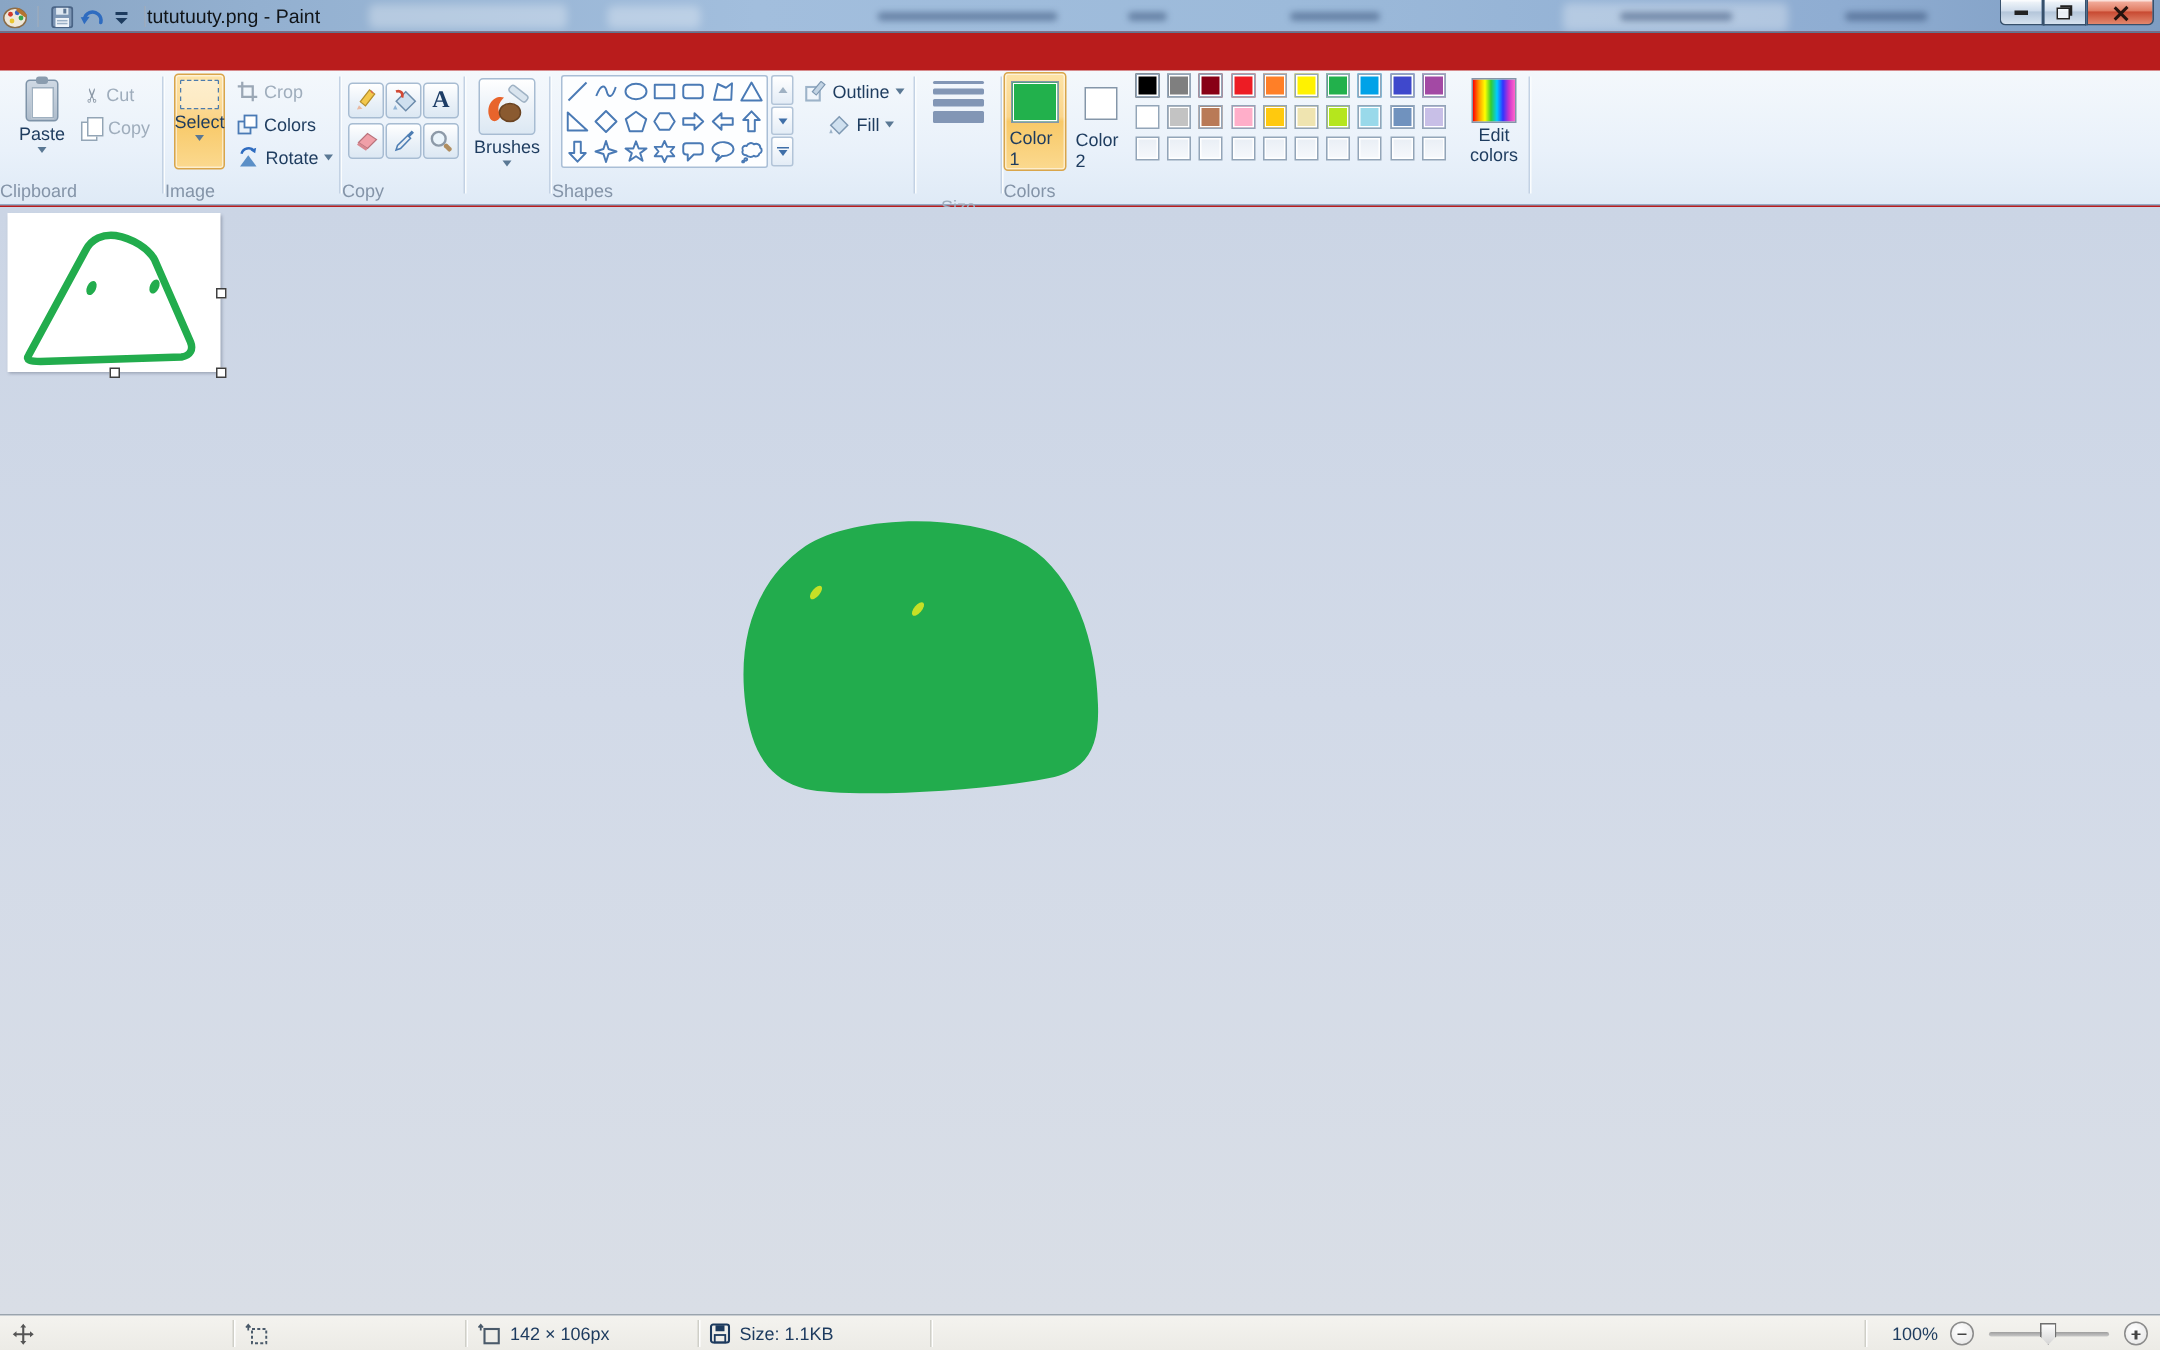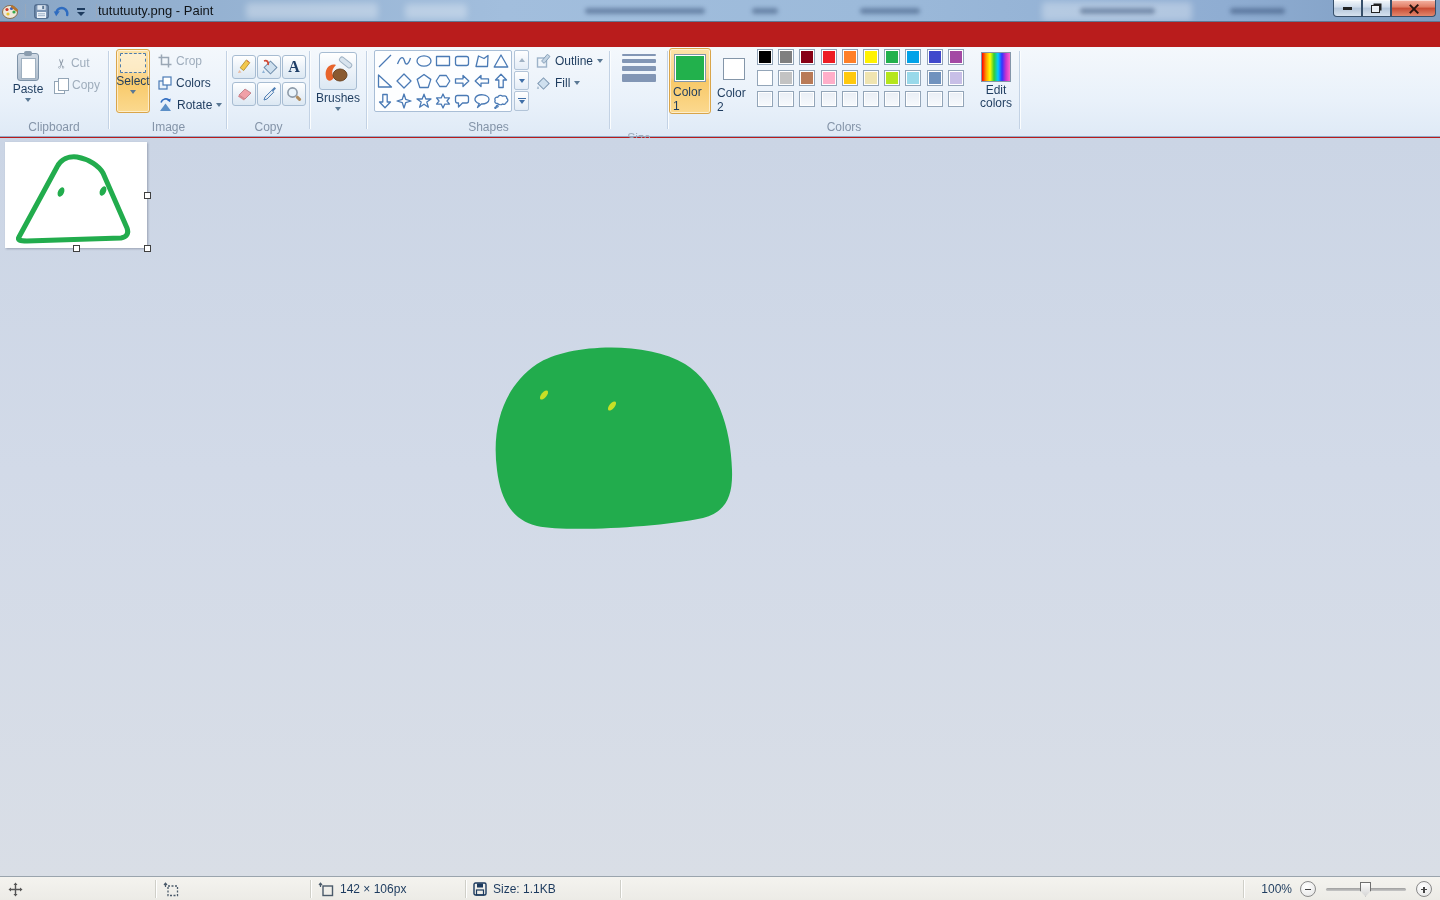--- a/index.html
+++ b/index.html
@@ -45,21 +45,21 @@
   .tab { position:absolute; top:1px; height:24px; line-height:24px; padding:0 20px; font-size:12.5px; color:#1e3c5f; }
   .tab.active { background:#fff; border:1px solid #8ca8c5; border-bottom:none; border-radius:3px 3px 0 0; }
   .help-btn { position:absolute; right:6px; top:3px; width:15px; height:15px; border-radius:50%;
     background:radial-gradient(circle at 35% 30%,#7db6ee,#2d6fc0 70%,#1d4d8c); border:1px solid #1b4b87;
     color:#fff; font-weight:bold; font-size:11px; text-align:center; line-height:14px; }
 
   
   .ribbon { position:absolute; left:0; top:47px; width:1440px; height:90px;
     background:linear-gradient(180deg,#f4f8fc 0%,#e9f1fa 60%,#dfeaf6 100%); border-bottom:1px solid #93abc6; }
   .group { position:absolute; top:0; height:89px; }
-  .group-label { position:absolute; bottom:2px; left:0; right:0; text-align:center; color:#8494a8; font-size:12px; }
+  .group-label { position:absolute; bottom:2px; left:0; right:0; text-align:left; color:#8494a8; font-size:12px; }
   .gdiv { position:absolute; top:4px; width:1px; height:78px; background:#c3d2e4; box-shadow:1px 0 0 #fbfdfe; }
 
   .bigbtn { position:absolute; display:flex; flex-direction:column; align-items:center; border-radius:3px; padding-top:3px; }
   .bigbtn .blabel { margin-top:2px; line-height:13px; text-align:center; }
   .caret-down { width:0; height:0; border-left:3.5px solid transparent; border-right:3.5px solid transparent; border-top:4px solid #5a7894; margin-top:2px; }
   .selected-orange { background:linear-gradient(180deg,#fde3a7 0%,#fbd58a 45%,#f8c968 50%,#fbd98f 100%);
     border:1px solid #d9a54a; box-shadow:inset 0 0 0 1px rgba(255,255,255,0.55); }
 
   .smallrow { position:absolute; height:20px; display:flex; align-items:center; gap:4px; }
   .smallrow .txt { font-size:12px; }
@@ -418,21 +418,21 @@
           </div>
       </div>
       <div class="smallrow" style="left:168px;top:4px;">
         <svg width="15" height="15" viewBox="0 0 15 15">
           <rect x="1.5" y="4" width="9" height="9" fill="none" stroke="#9db3c9" stroke-width="1.4"></rect>
           <rect x="8" y="0.5" width="3.4" height="9" fill="#c3d4e4" stroke="#7e98b2" stroke-width="0.8" transform="rotate(40 10 5)"></rect>
         </svg>
         <span class="txt">Outline</span>
         <div class="caret-down" style="margin-top:0;"></div>
       </div>
-      <div class="smallrow" style="left:168px;top:26px;">
+      <div class="smallrow" style="left:184px;top:26px;">
         <svg width="15" height="15" viewBox="0 0 15 15">
           <rect x="3.5" y="3.5" width="8" height="8" fill="#cfe0ef" stroke="#7e98b2" stroke-width="1" transform="rotate(45 7.5 7.5)"></rect>
           <path d="M2 10 L3.2 12.8 L0.8 12.8 Z" fill="#9db3c9"></path>
         </svg>
         <span class="txt">Fill</span>
         <div class="caret-down" style="margin-top:0;"></div>
       </div>
       <div class="group-label">Shapes</div>
     </div>
     <div class="gdiv" style="left:609px;"></div>

